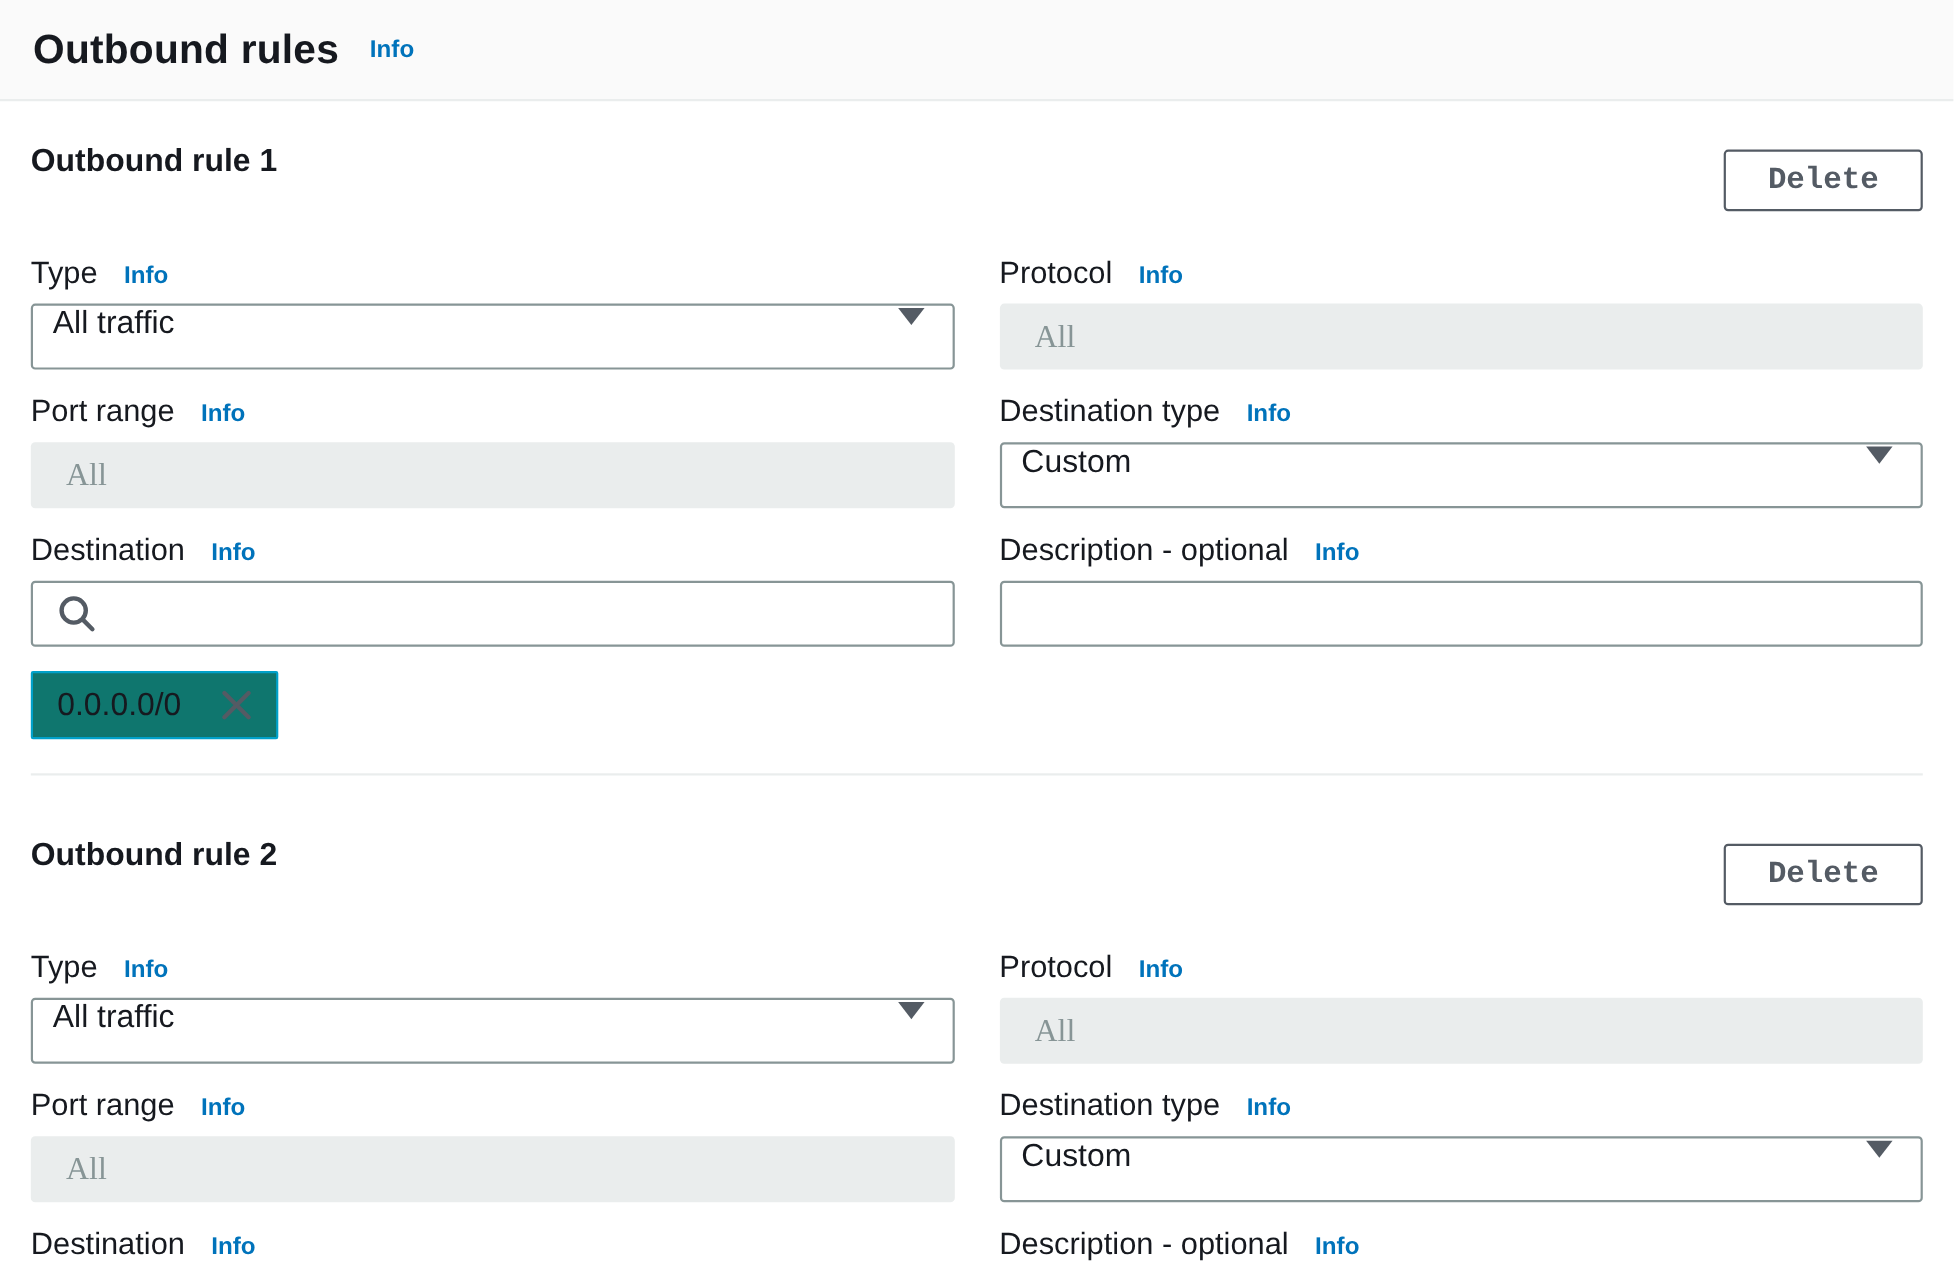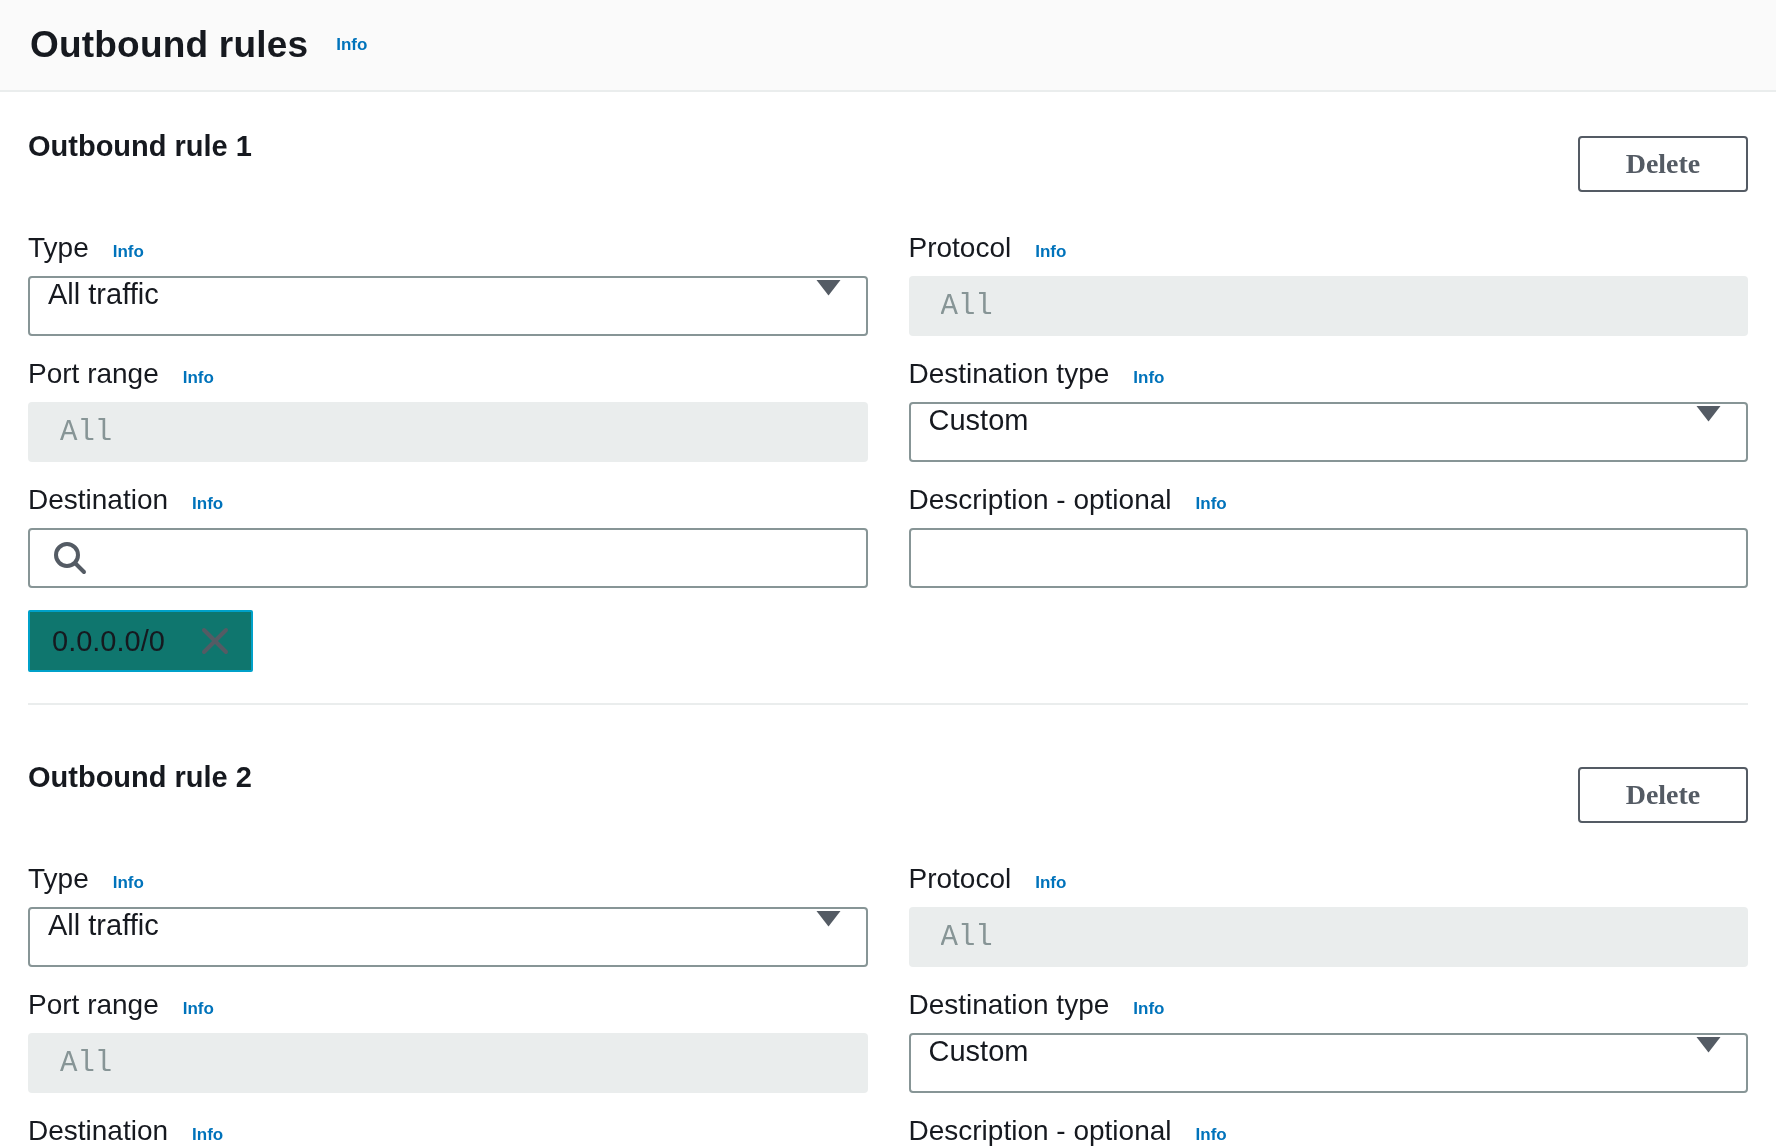--- a/index.html
+++ b/index.html
@@ -21,21 +21,21 @@
     align-items: center;
     padding: 0 30px;
   }
   .panel-title {
     font-size: 37px;
     font-weight: 700;
     color: #16191f;
     letter-spacing: 0.2px;
   }
   .info-link {
-    font-size: 17px;
+    font-size: 22px;
     font-weight: 700;
     color: #0073bb;
     text-decoration: none;
     cursor: pointer;
   }
   .panel-header .info-link { margin-left: 28px; }
 
   
   .rules-body { padding: 0 28px; }
   .rule-section { padding-top: 32px; }
@@ -51,21 +51,21 @@
     color: #16191f;
     padding-top: 6px;
   }
   .delete-btn {
     height: 56px;
     min-width: 170px;
     padding: 0 38px;
     background: #ffffff;
     border: 2px solid #545b64;
     border-radius: 4px;
-    font-family: Liberation Serif, serif;
+    font-family: Liberation Mono, monospace;
     font-size: 28px;
     font-weight: 700;
     color: #545b64;
     cursor: pointer;
     margin-top: 12px;
   }
 
   .fields-grid {
     display: grid;
     grid-template-columns: repeat(2, 1fr);
@@ -97,21 +97,21 @@
   }
   .caret-icon { flex: 0 0 auto; display: inline-flex; }
 
   .disabled-input {
     width: 100%;
     height: 60px;
     background: #eaeded;
     border: none;
     border-radius: 4px;
     padding: 0 32px;
-    font-family: Liberation Mono, monospace;
+    font-family: Liberation Serif, serif;
     font-size: 29px;
     color: #879596;
     -webkit-text-fill-color: #879596;
     opacity: 1;
   }
 
   .search-control {
     height: 60px;
     background: #ffffff;
     border: 2px solid #879596;

